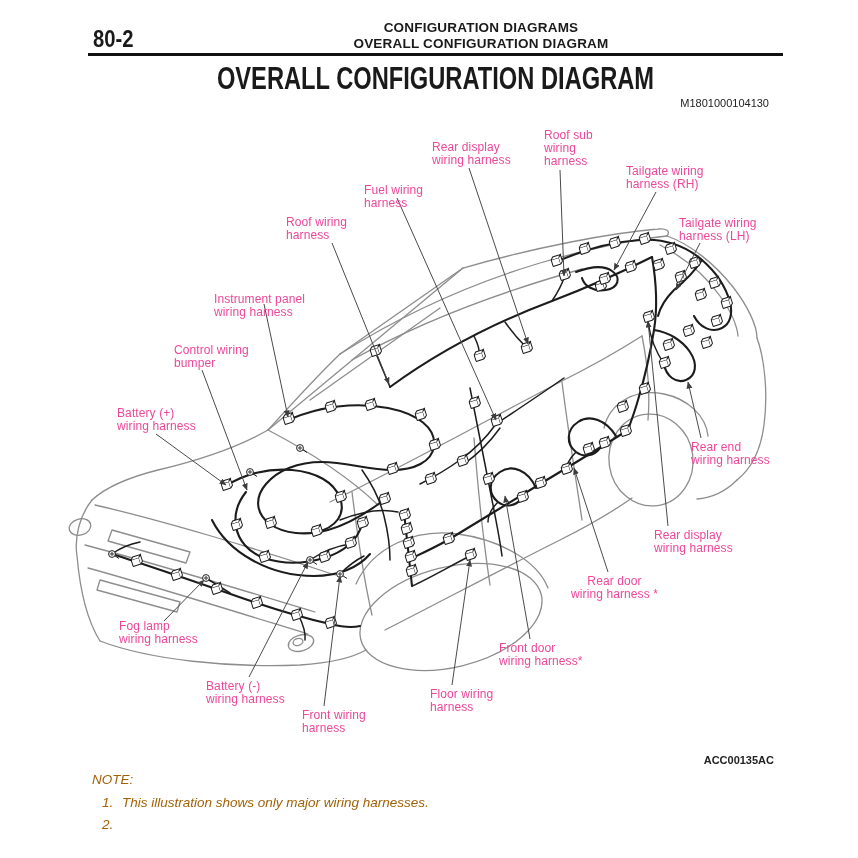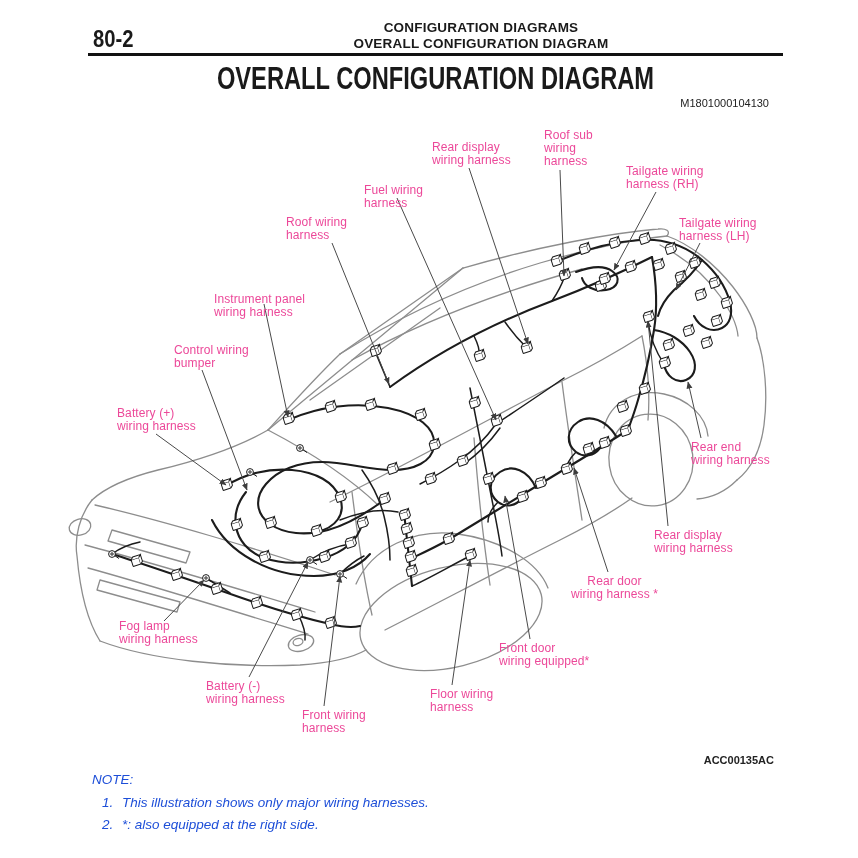--- a/index.html
+++ b/index.html
@@ -37,21 +37,21 @@
   .harness-thin{fill:none;stroke:#1c1c1c;stroke-width:1.5;stroke-linecap:round;stroke-linejoin:round;}
   .leader{stroke:#4a4a4a;stroke-width:1;fill:none;}
   .conn-glyph{stroke:#1c1c1c;stroke-width:1;fill:#ffffff;}
   .labels-layer{position:absolute;left:0;top:0;width:858px;height:858px;pointer-events:none;}
   .h-label{
     position:absolute;font-size:12px;line-height:12.8px;color:#ec4899;
     white-space:pre-line;letter-spacing:.1px;
   }
   
   .note-block{
-    position:absolute;left:92px;top:772px;font-style:italic;font-size:13.5px;color:#1d4ed8;
+    position:absolute;left:92px;top:772px;font-style:italic;font-size:13.5px;color:#a16207;
   }
   .note-heading{margin:0 0 8px 0;}
   .note-item{display:flex;margin:0 0 7px 10px;}
   .note-item .num{width:20px;flex:none;}
 </style>
 </head>
 <body>
 
 <div class="page">
 
@@ -283,35 +283,34 @@
 wiring harness</div>
       <div class="h-label" style="left: 691px; top: 441px;">Rear end
 wiring harness</div>
       <div class="h-label" style="left: 654px; top: 529px;">Rear display
 wiring harness</div>
       <div class="h-label" style="left: 571px; top: 575px; text-align: center;">Rear door
 wiring harness *</div>
       <div class="h-label" style="left: 119px; top: 620px;">Fog lamp
 wiring harness</div>
       <div class="h-label" style="left: 499px; top: 642px;">Front door
-wiring equipped*</div>
+wiring harness*</div>
       <div class="h-label" style="left: 206px; top: 680px;">Battery (-)
 wiring harness</div>
       <div class="h-label" style="left: 302px; top: 709px;">Front wiring
 harness</div>
       <div class="h-label" style="left: 430px; top: 688px;">Floor wiring
 harness</div>
     </div>
 
   <div class="fig-code">ACC00135AC</div>
 
   <div class="note-block">
     <div class="note-heading">NOTE:</div>
     <div class="note-item">
       <span class="num">1.</span>
       <span>This illustration shows only major wiring harnesses.</span>
     </div>
     <div class="note-item">
       <span class="num">2.</span>
-      <span>*: also equipped at the right side.</span>
     </div>
   </div>
 </div>
 
 </body></html>

